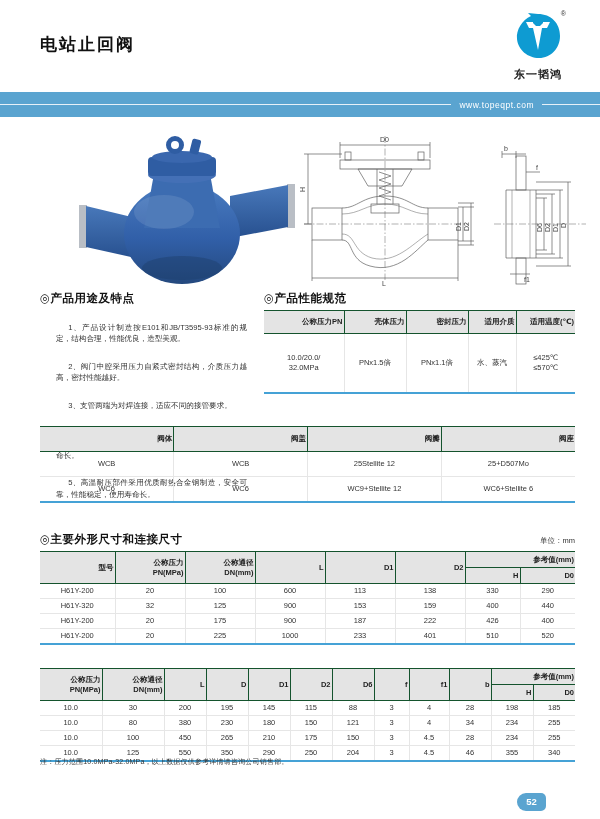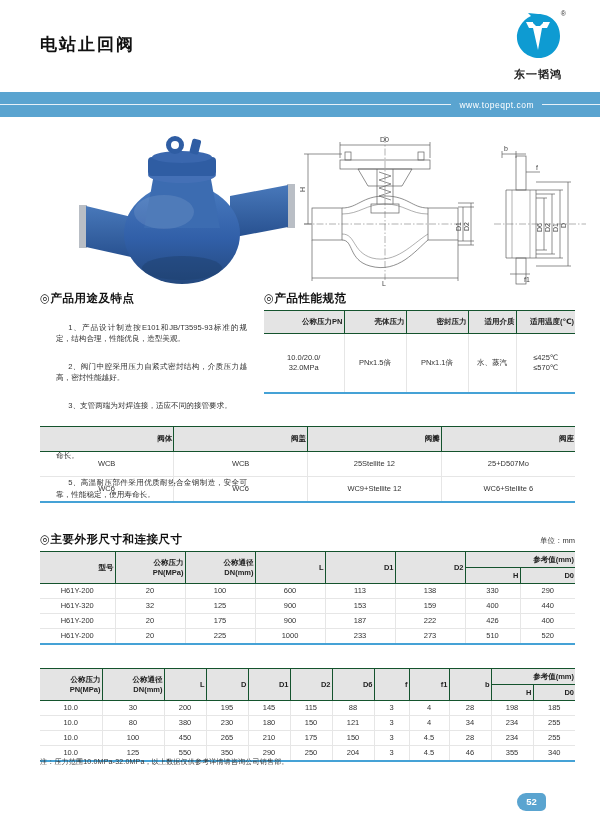--- a/index.html
+++ b/index.html
@@ -333,21 +333,21 @@
               <td>222</td>
               <td>426</td>
               <td>400</td>
             </tr>
             <tr>
               <td>H61Y-200</td>
               <td>20</td>
               <td>225</td>
               <td>1000</td>
               <td>233</td>
-              <td>273</td>
+              <td>401</td>
               <td>510</td>
               <td>520</td>
             </tr>
           </tbody>
       </table>
     </div>
 
     <div class="tbl-wrap tbl2-wrap">
       <table>
         <colgroup>

